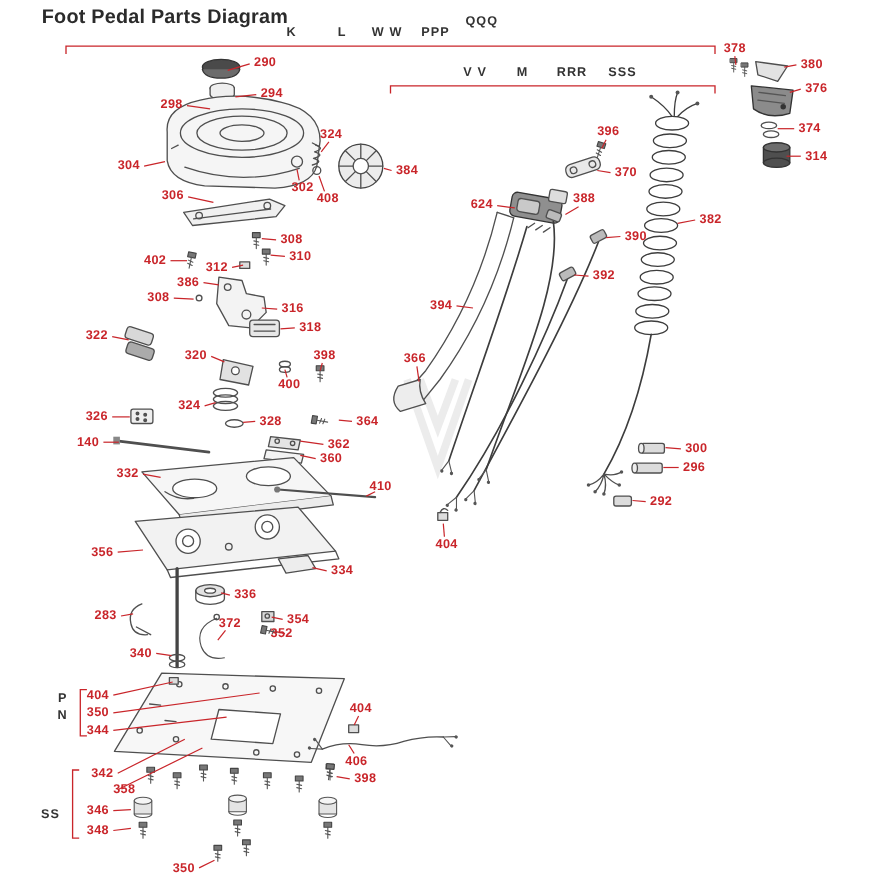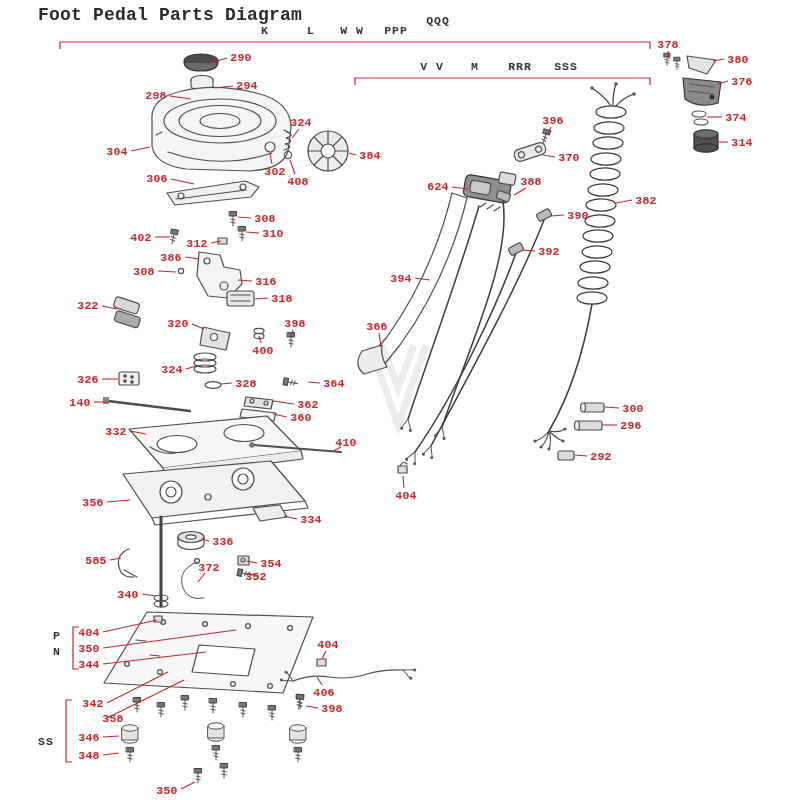--- a/index.html
+++ b/index.html
@@ -1,19 +1,19 @@
 <!DOCTYPE html>
 <html><head>
 <meta charset="utf-8">
 <style>
   * { margin:0; padding:0; box-sizing:border-box; }
   html,body { background:#fff; }
   .stage {
     position:relative; width:800px; height:800px; background:#ffffff;
-    font-family:Liberation Mono, monospace; overflow:hidden;
+    font-family:Liberation Sans, sans-serif; overflow:hidden;
   }
   .title {
     position:absolute; left:38px; top:5px;
     font-size:18px; font-weight:bold; color:#2b2b2b; letter-spacing:0.2px;
   }
   .watermark {
     position:absolute; left:296px; top:441px;
     font-size:25px; font-weight:bold; letter-spacing:13px;
     color:#dddddd; white-space:nowrap; user-select:none;
   }
@@ -466,21 +466,21 @@
       <div class="part-label" style="left: 742px; top: 81px; color: rgb(201, 37, 42);">376</div>
       <div class="part-label" style="left: 736px; top: 117px; color: rgb(201, 37, 42);">374</div>
       <div class="part-label" style="left: 742px; top: 142px; color: rgb(201, 37, 42);">314</div>
       <div class="part-label" style="left: 633px; top: 408px; color: rgb(201, 37, 42);">300</div>
       <div class="part-label" style="left: 631px; top: 425px; color: rgb(201, 37, 42);">296</div>
       <div class="part-label" style="left: 601px; top: 456px; color: rgb(201, 37, 42);">292</div>
       <div class="part-label" style="left: 406px; top: 495px; color: rgb(201, 37, 42);">404</div>
       <div class="part-label" style="left: 93px; top: 502px; color: rgb(201, 37, 42);">356</div>
       <div class="part-label" style="left: 311px; top: 519px; color: rgb(201, 37, 42);">334</div>
       <div class="part-label" style="left: 223px; top: 541px; color: rgb(201, 37, 42);">336</div>
-      <div class="part-label" style="left: 96px; top: 560px; color: rgb(201, 37, 42);">585</div>
+      <div class="part-label" style="left: 96px; top: 560px; color: rgb(201, 37, 42);">283</div>
       <div class="part-label" style="left: 271px; top: 563px; color: rgb(201, 37, 42);">354</div>
       <div class="part-label" style="left: 256px; top: 576px; color: rgb(201, 37, 42);">352</div>
       <div class="part-label" style="left: 209px; top: 567px; color: rgb(201, 37, 42);">372</div>
       <div class="part-label" style="left: 128px; top: 594px; color: rgb(201, 37, 42);">340</div>
       <div class="part-label" style="left: 89px; top: 632px; color: rgb(201, 37, 42);">404</div>
       <div class="part-label" style="left: 89px; top: 648px; color: rgb(201, 37, 42);">350</div>
       <div class="part-label" style="left: 89px; top: 664px; color: rgb(201, 37, 42);">344</div>
       <div class="part-label" style="left: 328px; top: 644px; color: rgb(201, 37, 42);">404</div>
       <div class="part-label" style="left: 324px; top: 692px; color: rgb(201, 37, 42);">406</div>
       <div class="part-label" style="left: 332px; top: 708px; color: rgb(201, 37, 42);">398</div>

